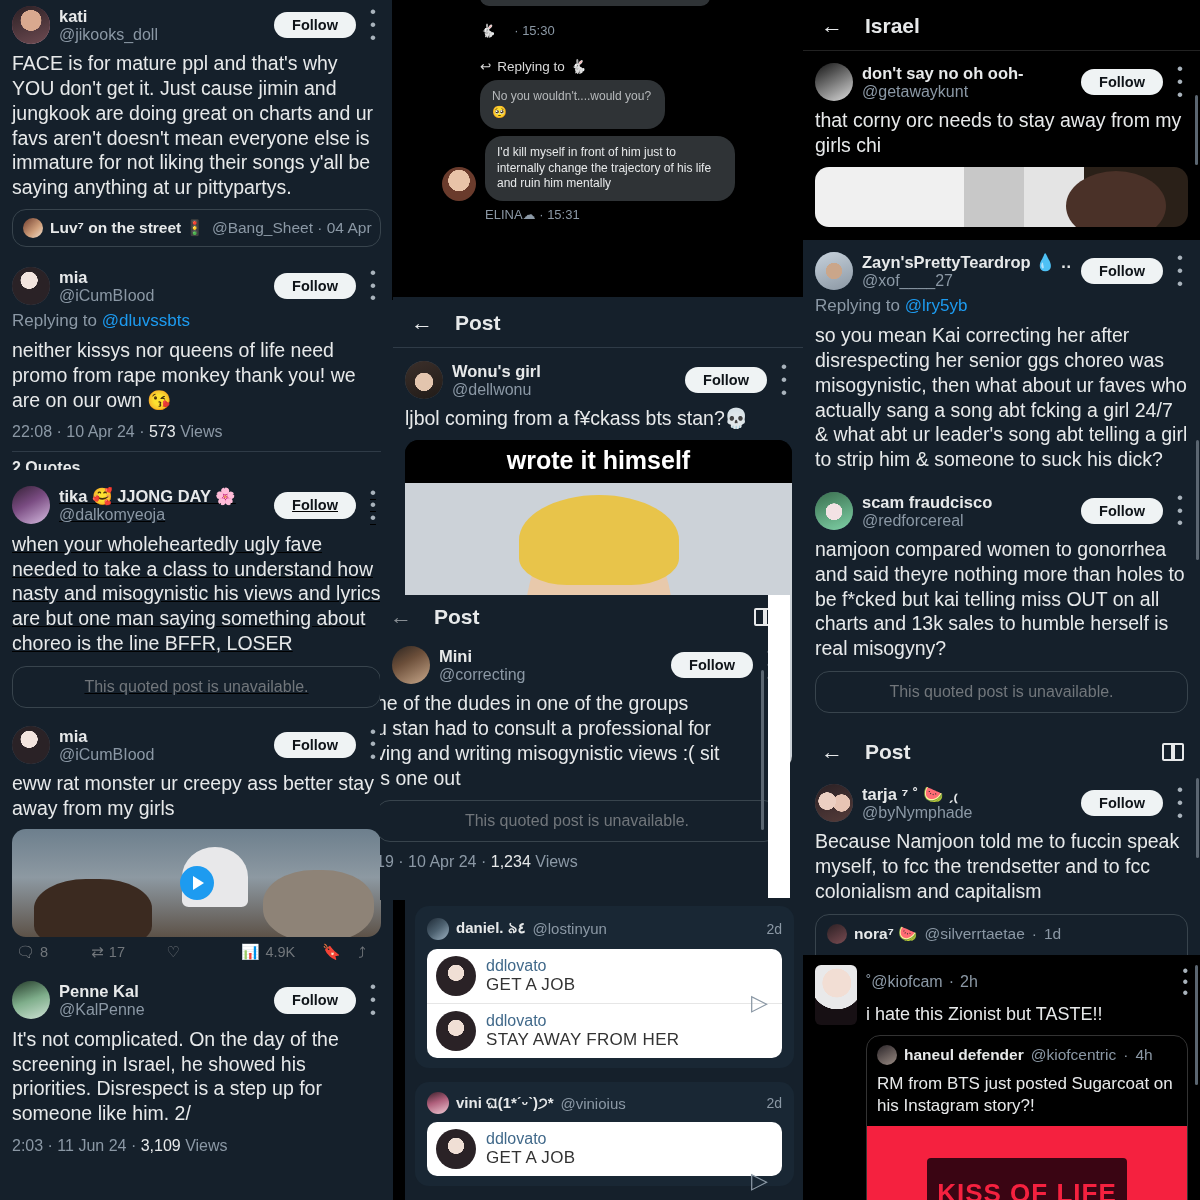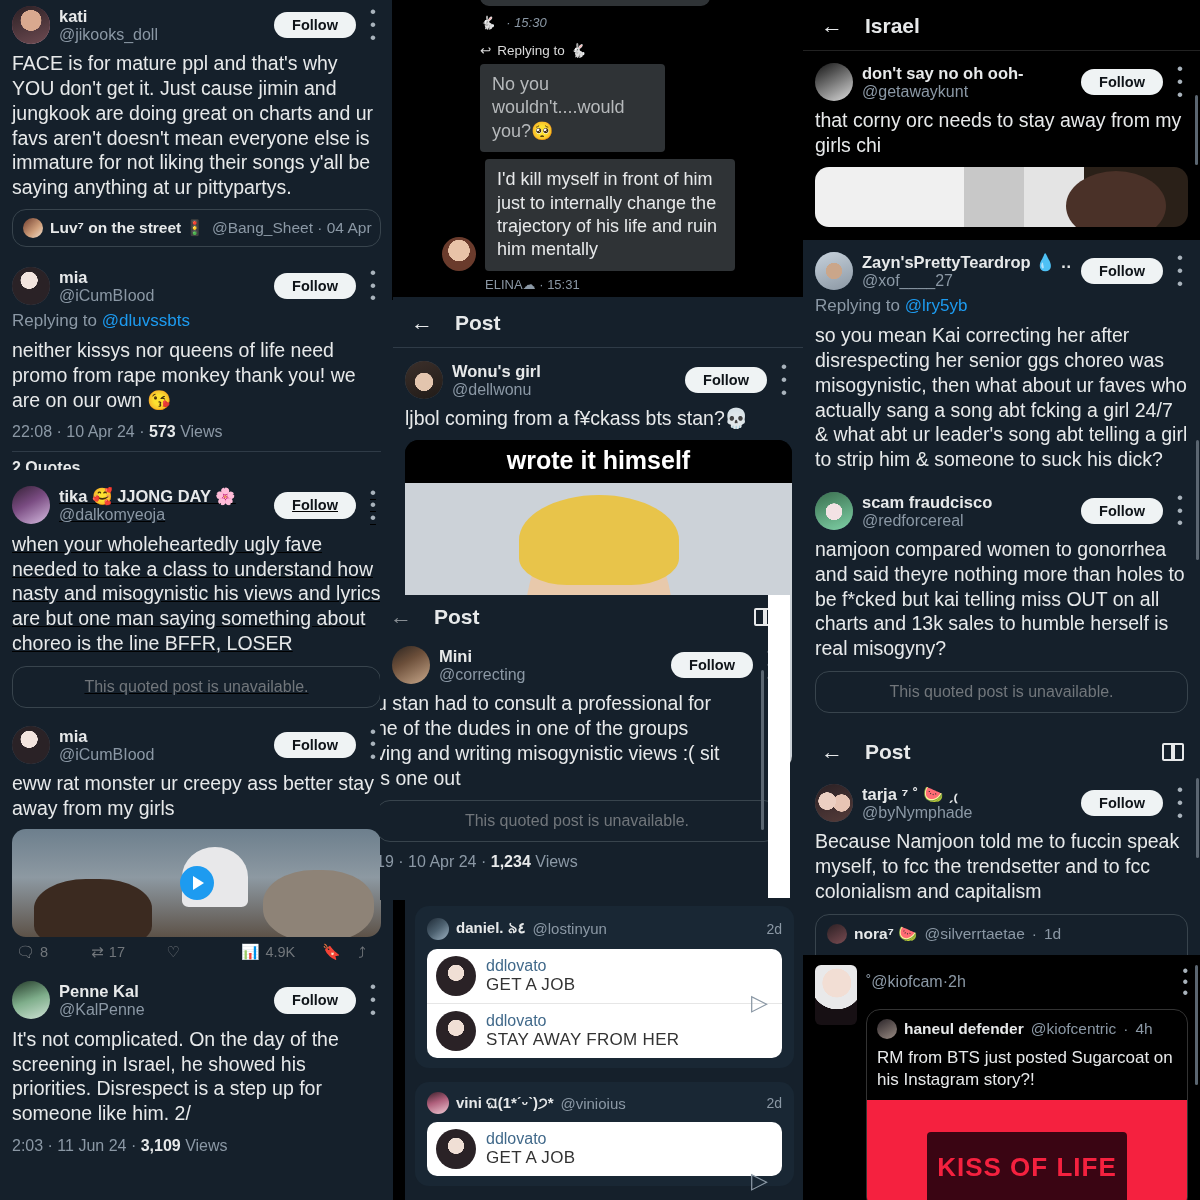--- a/index.html
+++ b/index.html
@@ -40,21 +40,21 @@
     color: #a9b3bc; font-size: 17px; line-height: 0.75; letter-spacing: 0;
   }
   .more-dots i { display:block; font-style:normal; }
   .body {
     color: #e7e9ea; font-size: 19.5px; line-height: 1.27;
     margin-top: 7px; word-wrap: break-word;
   }
   .replying { color:#8b98a5; font-size:17px; margin-top:6px; }
   .replying b { color:#1d9bf0; font-weight: normal; }
   .meta { color:#8b98a5; font-size:16px; margin-top:11px; }
-  .meta b { color:#e7e9ea; font-weight:bold;text-align:center; }
+  .meta b { color:#e7e9ea; font-weight:normal;text-align:center; }
   .divider { height:1px; background:#2f3b47; margin-top:10px; }
   .quote-unavail {
     border:1px solid #38444d; border-radius: 14px;
     color:#71767b; font-size:16px; text-align:center;
     padding: 11px 0; margin-top: 10px;
   }
   .quote-card {
     border:1px solid #38444d; border-radius: 14px;
     padding: 8px 10px; margin-top: 9px;
     display:flex; align-items:center; gap:7px;
@@ -87,22 +87,22 @@
     width:34px;height:34px;border-radius:50%;background:#1d9bf0;
     display:flex;align-items:center;justify-content:center;
   }
   .play-btn::after{ content:""; border-left:11px solid #fff; border-top:7px solid transparent; border-bottom:7px solid transparent; margin-left:3px; }
 
   
   .chat { background:#000; height:100%; position:relative; padding: 0 0 0 0; }
   .chat .c-time { color:#8b98a5; font-size:13px; margin: 3px 0 0 88px; }
   .chat .c-rep { color:#d9d9d9; font-size:13.5px; margin: 8px 0 4px 88px; display:flex; gap:6px; align-items:center;}
   .bubble {
-    background:#2f3336; color:#e7e9ea; border-radius:4px;
-    padding:9px 12px; font-size:18px; line-height:1.3; display:inline-block;
+    background:#2f3336; color:#e7e9ea; border-radius:18px;
+    padding:9px 12px; font-size:12px; line-height:1.3; display:inline-block;
   }
   .bubble.dim { color:#b6b9bb; }
 
   
   .ig-row { background:#192734; border-radius:14px; padding:10px 12px; margin: 8px 10px; }
   .ig-head { display:flex; align-items:center; gap:7px; }
   .ig-head .ava { width:22px;height:22px;border-radius:50%;flex:0 0 22px; }
   .ig-head .nm { color:#e7e9ea; font-weight:bold; font-size:15px; white-space:nowrap;}
   .ig-head .hd { color:#8b98a5; font-size:15px; white-space:nowrap;}
   .ig-head .ago { color:#8b98a5; font-size:14px; margin-left:auto; }
@@ -277,21 +277,21 @@
         <span>Views</span>
       </div>
     </div>
   </div>
 
   <div class="panel black" style="left:392px;top:0;width:412px;height:300px;">
     <div class="chat">
       <div style="margin-left:88px;margin-top:-12px;width:230px;height:18px;background:#2f3336;border-radius:14px;"></div>
       <div style="display:flex;align-items:center;gap:6px;margin-left:88px;margin-top:5px;">
         <span style="color:#8b98a5;font-size:13px;">🐇</span>
-        <span class="c-time" style="margin:4px;font-style:italic;">· 15:30</span>
+        <span class="c-time" style="margin:12px;">· 15:30</span>
       </div>
       <div class="c-rep">
         <span>↩</span>
         <span>Replying to</span>
         <span>🐇</span>
       </div>
       <div style="margin-left:88px;margin-top:6px;max-width:185px;">
         <div class="bubble dim">No you wouldn't....would you?🥺</div>
       </div>
       <div style="display:flex;align-items:flex-end;gap:9px;margin-left:50px;margin-top:7px;">
@@ -360,22 +360,22 @@
           <div class="handle">@correcting</div>
         </div>
         <div class="follow-btn">Follow</div>
         <div class="more-dots">
             <i>•</i>
             <i>•</i>
             <i>•</i>
           </div>
       </div>
       <div class="body" style="margin-left:-16px;">
+        <div style="white-space:nowrap;">ne of the dudes in one of the groups</div>
         <div style="white-space:nowrap;">u stan had to consult a professional for</div>
-        <div style="white-space:nowrap;">ne of the dudes in one of the groups</div>
         <div style="white-space:nowrap;">ving and writing misogynistic views :( sit</div>
         <div style="white-space:nowrap;">is one out</div>
       </div>
       <div class="quote-unavail" style="margin-left:-16px;">This quoted post is unavailable.</div>
       <div class="meta" style="margin-left:-16px;">
         <span>19 · 10 Apr 24 ·</span>
         <b>1,234</b>
         <span>Views</span>
       </div>
     </div>
@@ -538,30 +538,31 @@
         <div style="color:#e7e9ea;font-size:17px;margin-top:5px;height:14px;overflow:hidden;">&nbsp;</div>
       </div>
     </div>
     <div class="scroll-ind" style="right:1px;top:50px;height:80px;"></div>
   </div>
 
   <div class="panel black" style="left:803px;top:955px;width:397px;height:245px;">
     <div style="display:flex;gap:9px;padding:10px 12px 0 12px;">
       <div style="width:42px;height:60px;border-radius:6px;flex:0 0 42px;background:radial-gradient(circle at 52% 30%,#f2ded4 0 30%,#e9e9ea 31% 55%,#171014 56%);"></div>
       <div style="flex:1;min-width:0;">
-        <div style="display:flex;align-items:center;">
+        <div style="display:flex;align-items:center;gap:6px;">
           <span style="color:#8b98a5;font-size:16px;">˚@kiofcam</span>
           <span style="color:#8b98a5;font-size:16px;">·</span>
           <span style="color:#8b98a5;font-size:16px;">2h</span>
           <span style="margin-left:auto;color:#a9b3bc;font-size:16px;line-height:.7;">
               <i style="display:block;font-style:normal">•</i>
               <i style="display:block;font-style:normal">•</i>
               <i style="display:block;font-style:normal">•</i>
             </span>
         </div>
+        <div style="color:#e7e9ea;font-size:18px;margin-top:5px;">i hate this Zionist but TASTE!!</div>
         <div style="border:1px solid #333;border-radius:14px;margin-top:10px;overflow:hidden;">
           <div style="padding:9px 10px 0 10px;">
             <div style="display:flex;align-items:center;gap:7px;">
               <div style="width:20px;height:20px;border-radius:50%;flex:0 0 20px;background:linear-gradient(150deg,#2a2428,#9a8c84);"></div>
               <span style="color:#e7e9ea;font-weight:bold;font-size:15.5px;">haneul defender</span>
               <span style="color:#8b98a5;font-size:15.5px;">@kiofcentric</span>
               <span style="color:#8b98a5;font-size:15.5px;">·</span>
               <span style="color:#8b98a5;font-size:15.5px;">4h</span>
             </div>
             <div style="color:#e7e9ea;font-size:17px;margin-top:8px;line-height:1.3;">RM from BTS just posted Sugarcoat on his Instagram story?!</div>

